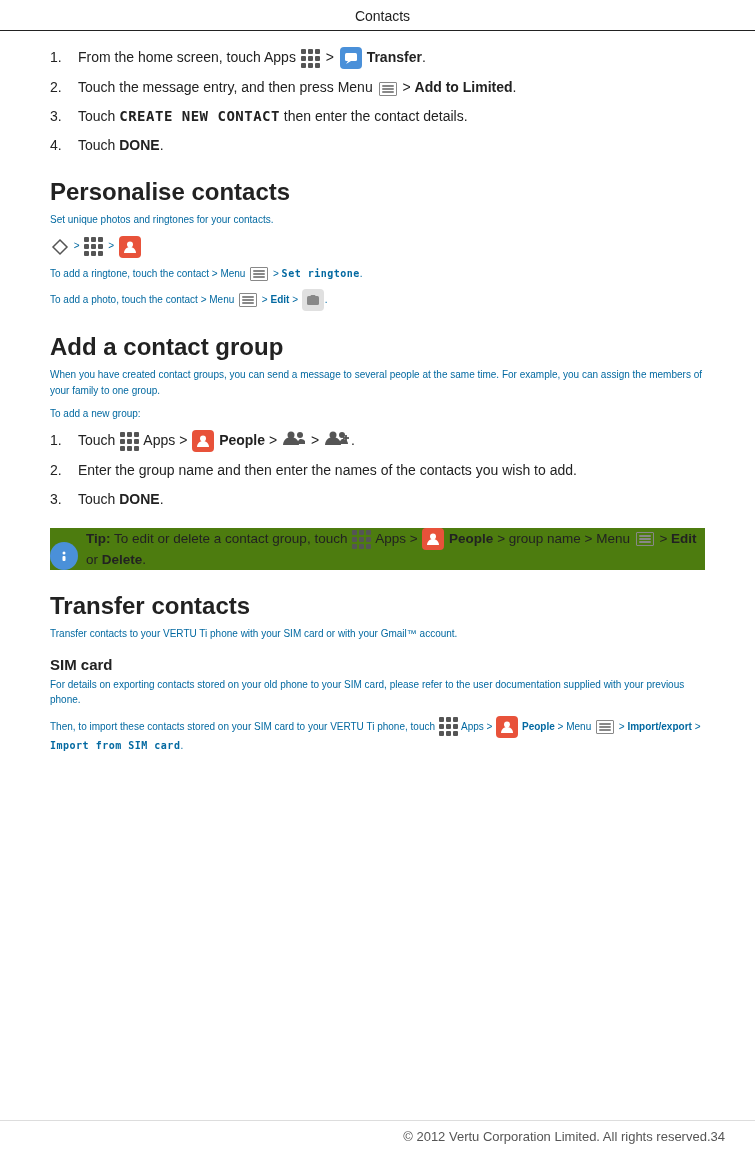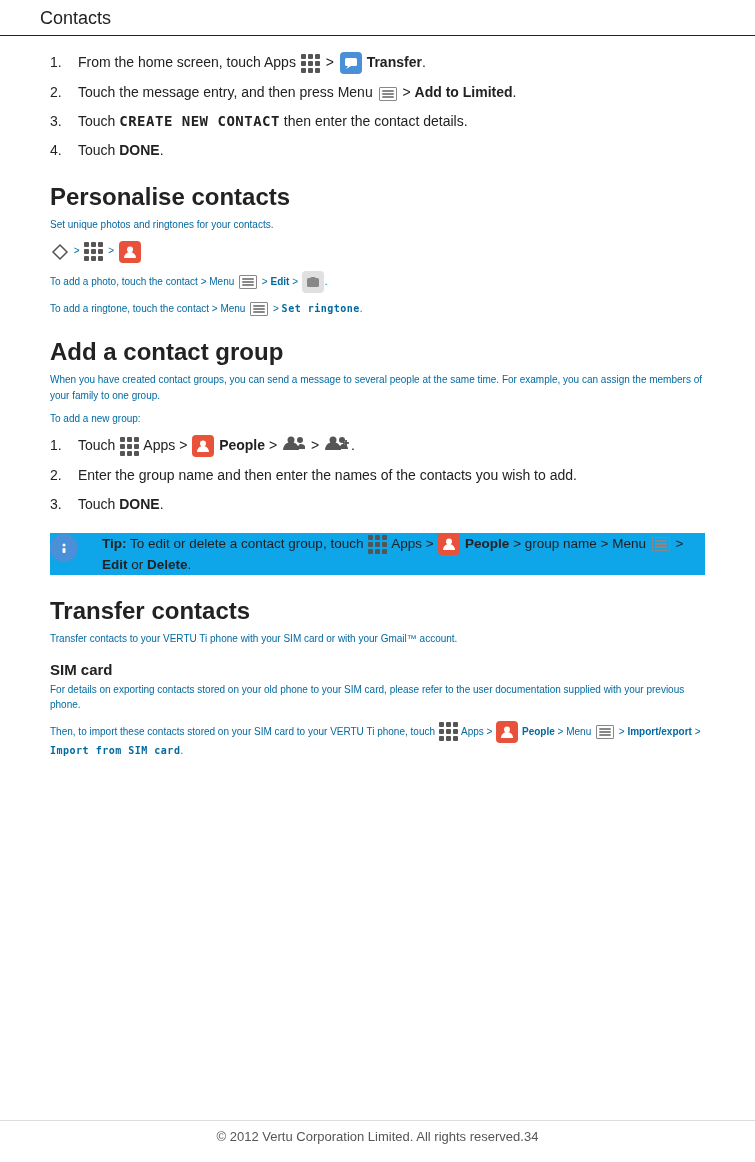--- a/index.html
+++ b/index.html
@@ -6,24 +6,24 @@
     body {
       font-family: Arial, Helvetica, sans-serif;
       font-size: 14px;
       color: #222;
       background: #fff;
       width: 755px;
       min-height: 1162px;
       position: relative;
     }
     .page-header {
-      text-align: left;
+      text-align: center;
       padding: 8px 30px 6px 40px;
       border-bottom: 1.5px solid #222;
-      font-size: 18px;
+      font-size: 14px;
       color: #222;
     }
     .page-content {
       padding: 16px 50px 60px 50px;
     }
     .numbered-list {
       list-style: none;
       padding: 0;
       margin: 0 0 18px 0;
     }
@@ -141,24 +141,24 @@
       background: #e0e0e0;
       border-radius: 4px;
       vertical-align: middle;
       margin: 0 1px;
     }
     .icon-contact-thumb svg { fill: #888; }
 
     
     .tip-box {
       display: flex;
-      align-items: flex-start;
-      background: #0ea5e9;
+      align-items: flex-end;
+      background: #4d7c0f;
       margin: 10px 0 10px 0;
-      gap: 24px;
+      gap: 8px;
     }
     .tip-icon {
       display: inline-flex;
       align-items: center;
       justify-content: center;
       width: 28px; height: 28px;
       background: #4a90d9;
       border-radius: 50%;
       flex-shrink: 0;
       margin-top: 1px;
@@ -169,21 +169,21 @@
       line-height: 1.5;
     }
     strong { font-weight: bold; }
     .mono { font-family: monospace; font-weight: bold; letter-spacing: 0.5px; }
 
     .page-footer {
       position: absolute;
       bottom: 18px;
       left: 0; right: 0;
       display: flex;
-      justify-content: center;
+      justify-content: flex-end;
       padding: 0 30px;
       font-size: 13px;
       color: #555;
       border-top: 1px solid #ddd;
       padding-top: 8px;
     }
 
     .gt { margin: 0 1px; }
   </style>
 </head>
@@ -271,47 +271,47 @@
         <span></span>
         <span></span>
     </span>
     <span class="gt">&gt;</span>
     <span class="icon-people inline-icon">
       <svg width="14" height="14" viewBox="0 0 14 14">
         <circle cx="7" cy="4.5" r="3"></circle>
         <path d="M1 13c0-3.3 2.7-6 6-6s6 2.7 6 6H1z"></path>
       </svg>
     </span>
+  </p>
+
+  <p class="body-text">
+    To add a ringtone, touch the contact &gt; Menu
+    <span class="icon-menu inline-icon">
+      <span></span>
+        <span></span>
+        <span></span>
+    </span>
+    &gt; <span class="mono">Set ringtone</span>.
   </p>
 
   <p class="body-text">
     To add a photo, touch the contact &gt; Menu
     <span class="icon-menu inline-icon">
       <span></span>
         <span></span>
         <span></span>
     </span>
     &gt; <strong> Edit</strong> &gt;
     <span class="icon-contact-thumb inline-icon">
       <svg width="14" height="14" viewBox="0 0 14 14">
         <rect x="1" y="3" width="12" height="9" rx="1.5"></rect>
         <circle cx="7" cy="7.5" r="2.5"></circle>
         <rect x="4.5" y="2" width="5" height="2" rx="1"></rect>
       </svg>
     </span>.
-  </p>
-
-  <p class="body-text">
-    To add a ringtone, touch the contact &gt; Menu
-    <span class="icon-menu inline-icon">
-      <span></span>
-        <span></span>
-        <span></span>
-    </span>
-    &gt; <span class="mono">Set ringtone</span>.
   </p>
 
   <h2 class="section-heading">Add a contact group</h2>
   <p class="body-text">When you have created contact groups, you can send a message to several people at the same time. For example, you can assign the members of your family to one group.</p>
   <p class="body-text">To add a new group:</p>
 
   <ol class="numbered-list">
     <li>
       <span class="list-num">1.</span>
       <span>

